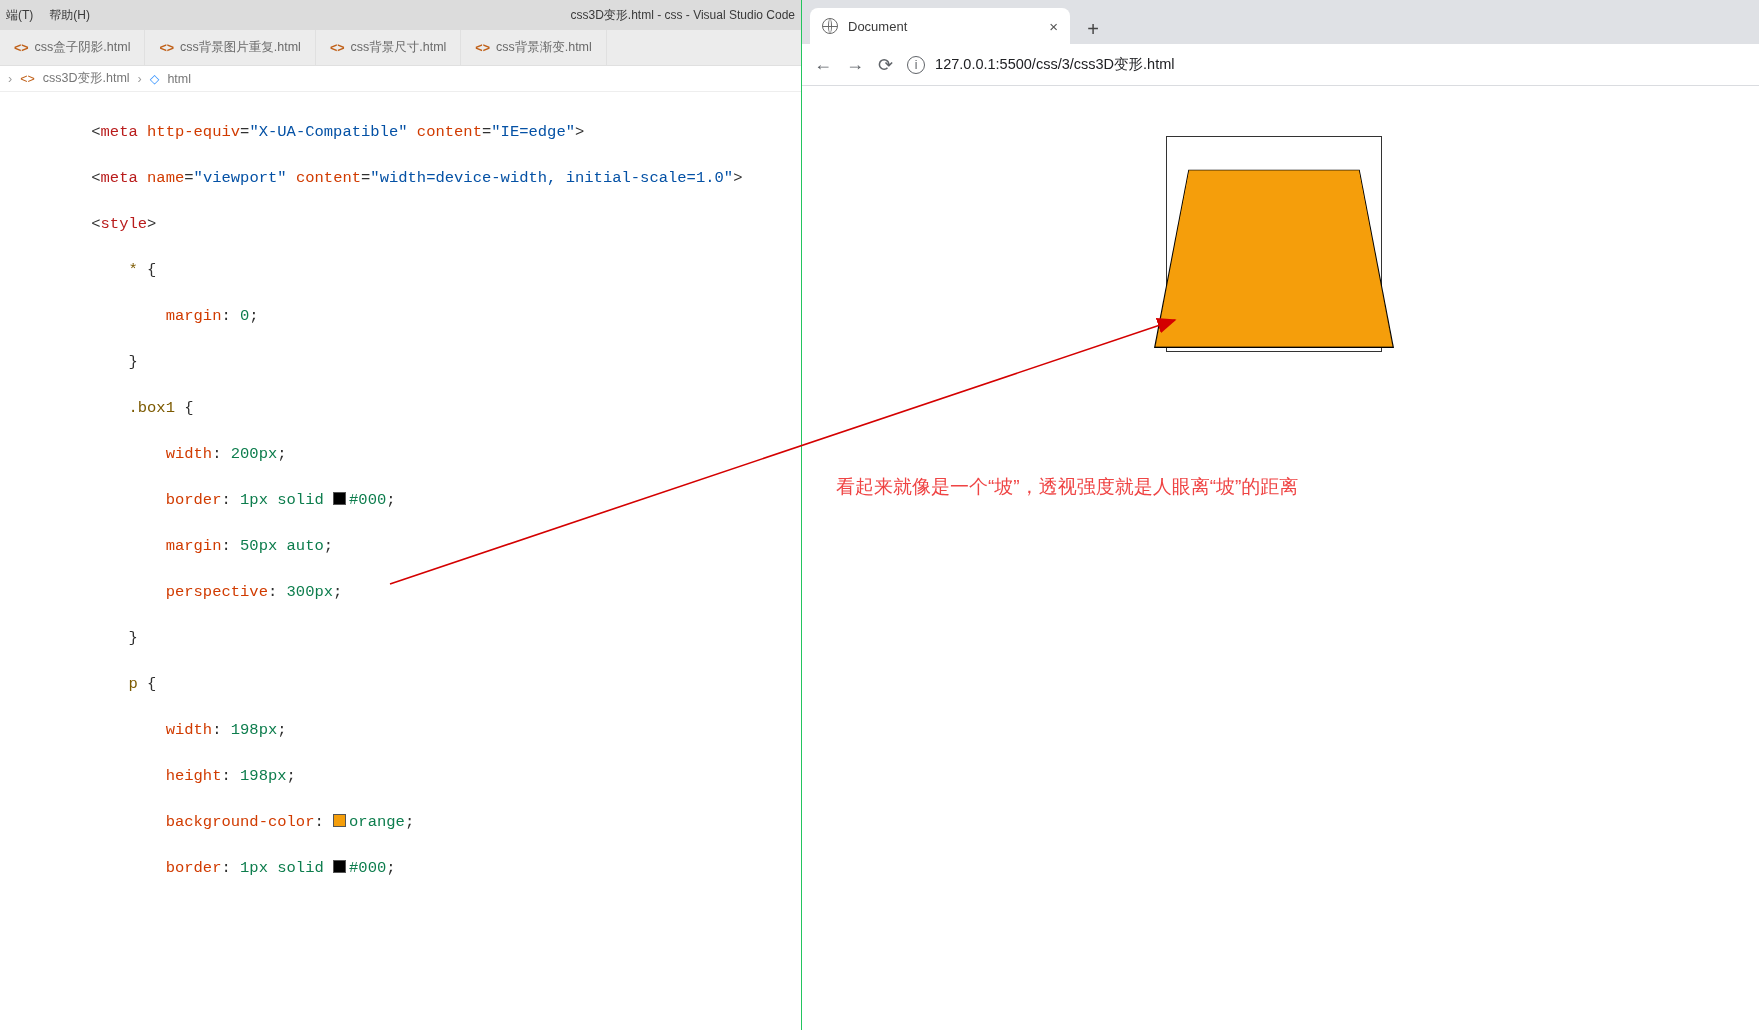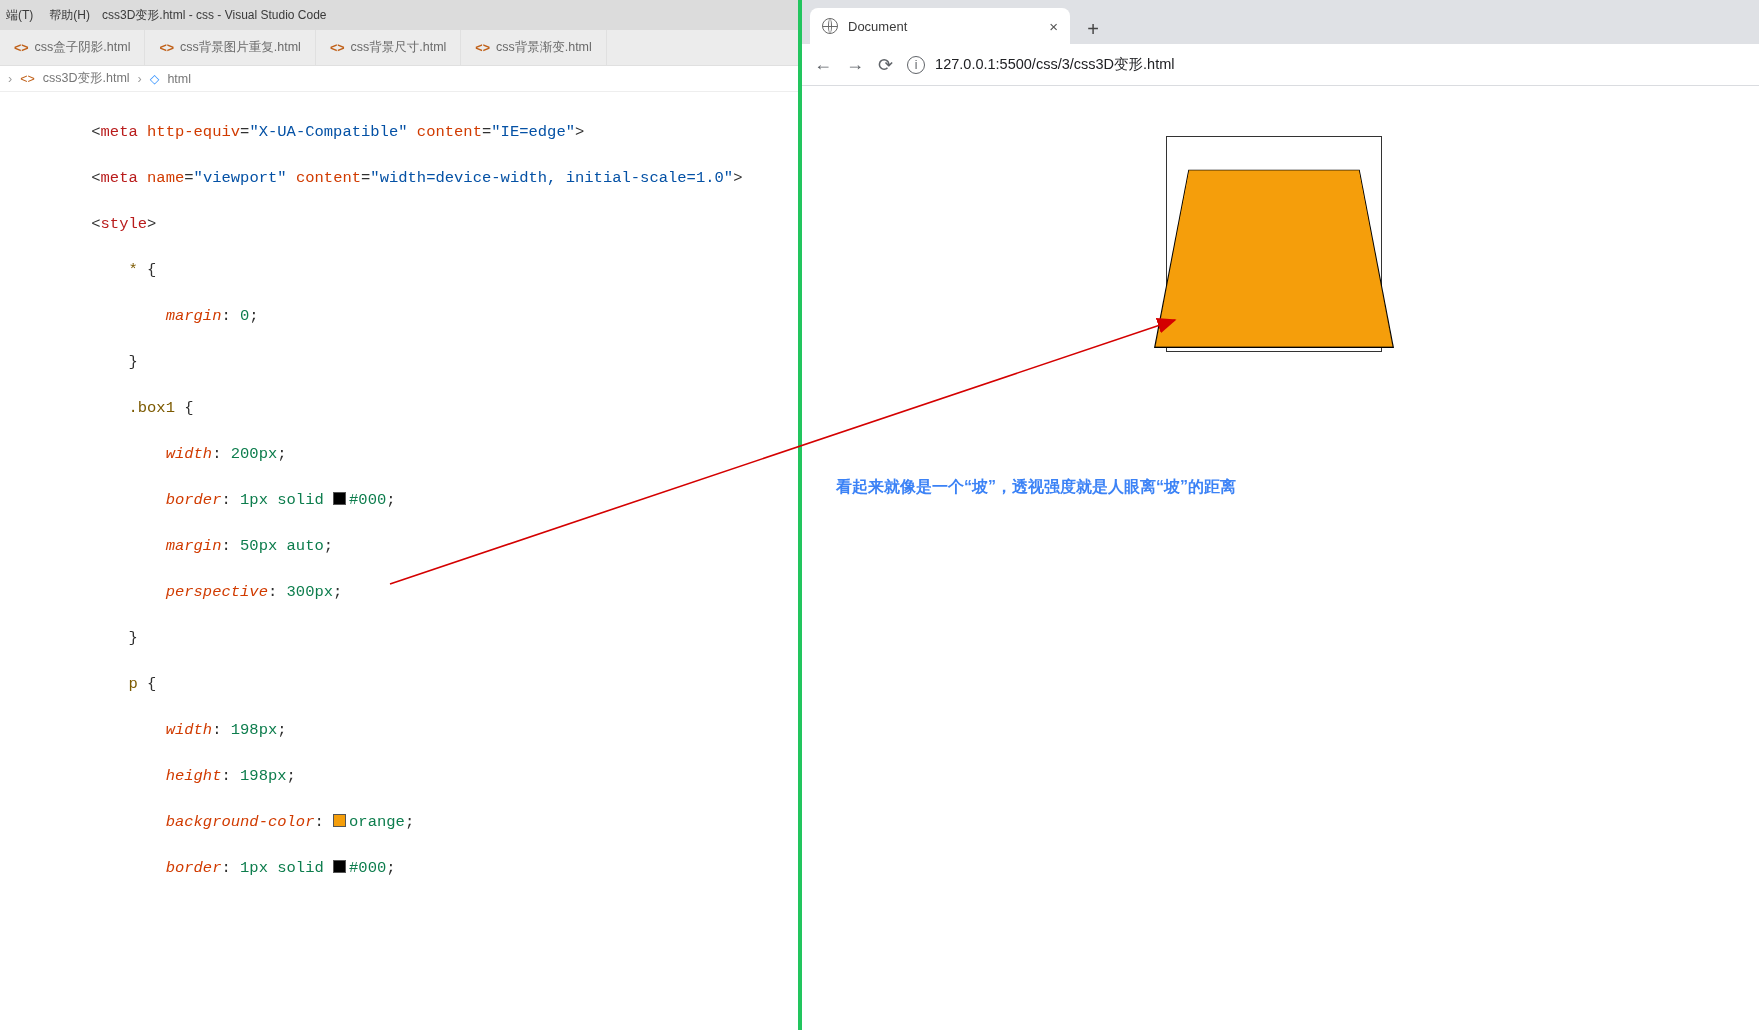--- a/index.html
+++ b/index.html
@@ -15,37 +15,37 @@
   }
   .split {
     display: flex;
     width: 100%;
     height: 100%;
   }
   
   .vscode {
     flex: 0 0 802px;
     background: #fff;
-    border-right: 4px solid #22c55e;
+    border-right: 1px solid #22c55e;
     display: flex;
     flex-direction: column;
     color: #2d2d2d;
   }
   .vscode-titlebar {
     height: 30px;
     display: flex;
     align-items: center;
     gap: 12px;
     padding: 0 6px;
     background: #dcdcdc;
     color: #3a3a3a;
     font-size: 12px;
   }
   .vscode-titlebar .menus { display: flex; gap: 16px; }
-  .vscode-titlebar .title { flex: 1; text-align: left; color: #3a3a3a; }
+  .vscode-titlebar .title { flex: 1; text-align: right; color: #3a3a3a; }
   .vscode-tabs {
     height: 36px;
     display: flex;
     align-items: stretch;
     background: #ececec;
     border-bottom: 1px solid #e0e0e0;
   }
   .vscode-tab {
     display: flex;
     align-items: center;
@@ -87,21 +87,21 @@
   .code {
     flex: 1;
     padding-left: 6px;
     padding-top: 6px;
   }
   .tok-tag  { color: #b91c1c; }
   .tok-attr { color: #d13b00; }
   .tok-str  { color: #0451a5; }
   .tok-pun  { color: #303030; }
   .tok-sel  { color: #7c5a00; }
-  .tok-prop { color: #d13b00; font-style: italic; }
+  .tok-prop { color: #d13b00; }
   .tok-num  { color: #0d7d4d; }
   .tok-txt  { color: #222; }
   .swatch {
     display: inline-block;
     width: 13px; height: 13px;
     border: 1px solid #555;
     vertical-align: -1px;
     margin-right: 3px;
   }
 
@@ -189,23 +189,23 @@
     height: 200px;
     background: #f59e0b;
     border: 1px solid #000;
     transform: rotateX(30deg);
   }
   .annotation {
     position: absolute;
     left: 34px;
     top: 388px;
     right: 40px;
-    color: #3b82f6;
-    font-weight: 700;
-    font-size: 16px;
+    color: #ef4444;
+    font-weight: 400;
+    font-size: 19px;
     line-height: 26px;
   }
   
   .arrow-overlay{
     position:absolute;
     left:0; top:0; width:1759px; height:1030px;
     pointer-events:none;
   }
 </style>
 </head>

